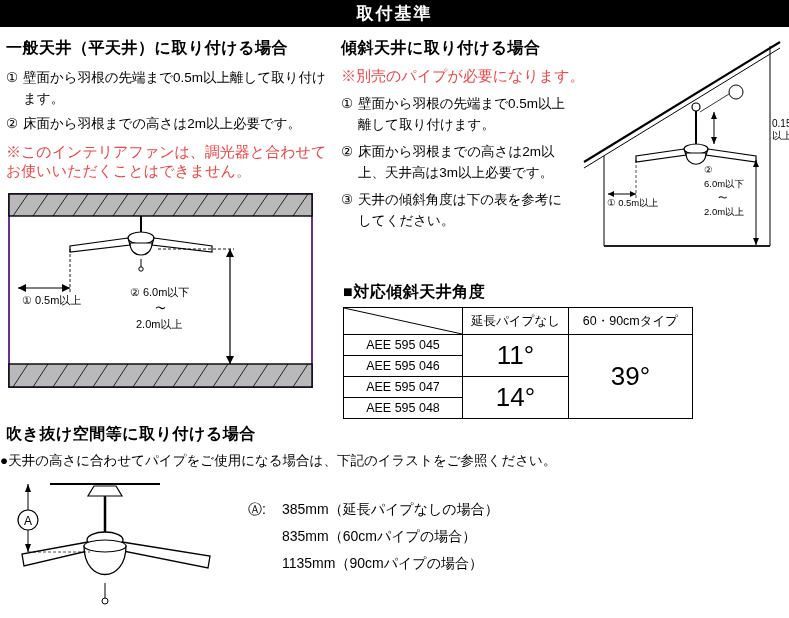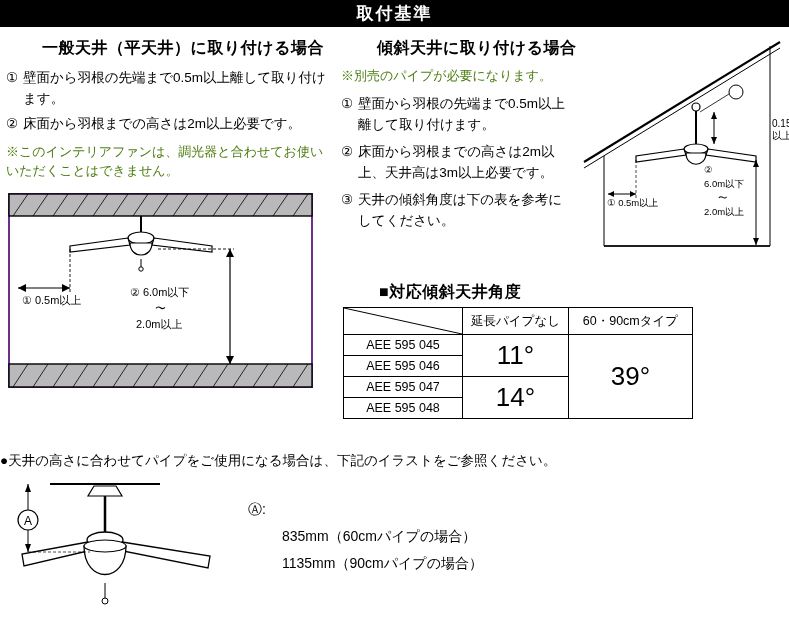--- a/index.html
+++ b/index.html
@@ -40,29 +40,28 @@
     color: #ffffff;
     font-size: 17px;
     font-weight: bold;
     letter-spacing: 2px;
   }
   
   .h2 {
     font-size: 16px;
     font-weight: bold;
     letter-spacing: 0.5px;
-    margin-left: 36px;
   }
   .body-t {
     font-size: 13.5px;
     line-height: 21px;
   }
   .note-red {
-    color: #4d7c0f;
-    font-size: 13px;
+    color: #ef4444;
+    font-size: 15px;
     line-height: 19px;
   }
   .abs { position: absolute; }
 
   
   #left-col { left: 6px; top: 38px; width: 330px; }
   .num-line { display: flex; }
   .num-line .marker { width: 17px; flex: none; }
   .num-line .txt { flex: 1; }
 
@@ -318,20 +317,21 @@
     <tr>
       <td class="model">AEE 595 047</td>
       <td class="deg" rowspan="2">14°</td>
     </tr>
     <tr>
       <td class="model">AEE 595 048</td>
     </tr>
   </tbody>
     </table>
 
+  <div id="bottom-title" class="h2">吹き抜け空間等に取り付ける場合</div>
   <div id="bottom-lead">●天井の高さに合わせてパイプをご使用になる場合は、下記のイラストをご参照ください。</div>
 
   <div id="bottom-illus">
     <svg width="215" height="135" viewBox="0 0 215 135" xmlns="http://www.w3.org/2000/svg">
 
       <line x1="40" y1="4" x2="150" y2="4" stroke="#000" stroke-width="2"></line>
 
       <path d="M78 16 L112 16 L106 6 L84 6 Z" fill="#fff" stroke="#000" stroke-width="1.2"></path>
 
       <line x1="95" y1="16" x2="95" y2="54" stroke="#000" stroke-width="2.5"></line>
@@ -351,20 +351,21 @@
       <polygon points="18,72 15,64 21,64" fill="#000"></polygon>
       <circle cx="18" cy="40" r="10" fill="#fff" stroke="#000" stroke-width="1.2"></circle>
       <text x="18" y="45" font-size="12" text-anchor="middle" font-family="Liberation Sans, sans-serif">A</text>
       <line x1="18" y1="72" x2="80" y2="72" stroke="#000" stroke-width="0.7" stroke-dasharray="3,2"></line>
     </svg>
   </div>
 
   <div id="bottom-list">
     <div class="bl-row">
       <div class="lbl">Ⓐ:</div>
+      <div>385mm（延長パイプなしの場合）</div>
     </div>
     <div class="bl-row">
       <div class="lbl"></div>
       <div>835mm（60cmパイプの場合）</div>
     </div>
     <div class="bl-row">
       <div class="lbl"></div>
       <div>1135mm（90cmパイプの場合）</div>
     </div>
   </div>

